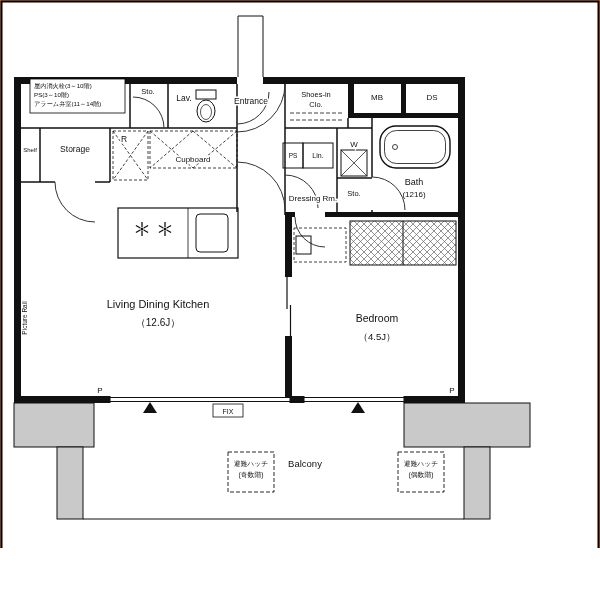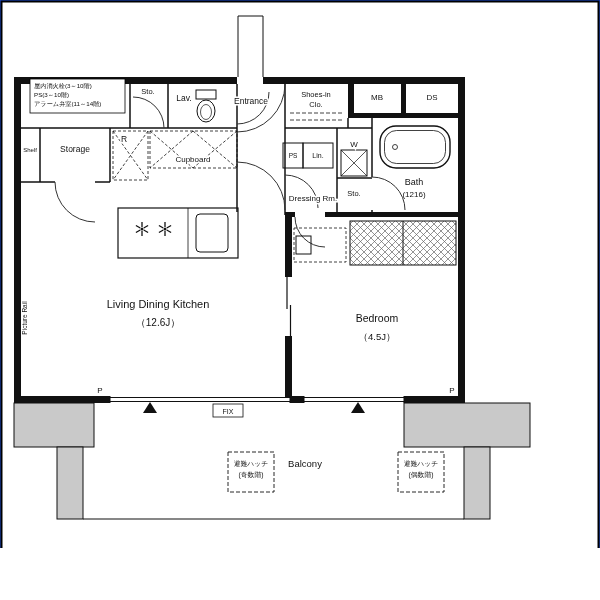--- a/index.html
+++ b/index.html
@@ -1,16 +1,16 @@
 <!DOCTYPE html>
 <html><head>
 <meta charset="utf-8">
 <style>
   html,body{margin:0;padding:0;background:#fff;}
-  .stage{position:relative;width:600px;height:548px;background:#1d4ed8;overflow:hidden;
+  .stage{position:relative;width:600px;height:548px;background:#f97316;overflow:hidden;
          font-family:"Liberation Sans","DejaVu Sans",sans-serif;}
   svg text{font-family:"Liberation Sans","DejaVu Sans",sans-serif;fill:#111;}
   .halo{paint-order:stroke;stroke:#fff;stroke-width:3px;}
 </style>
 </head>
 <body>
 
 <div class="stage">
 <svg width="600" height="600" viewBox="0 0 600 600">
   <defs>

